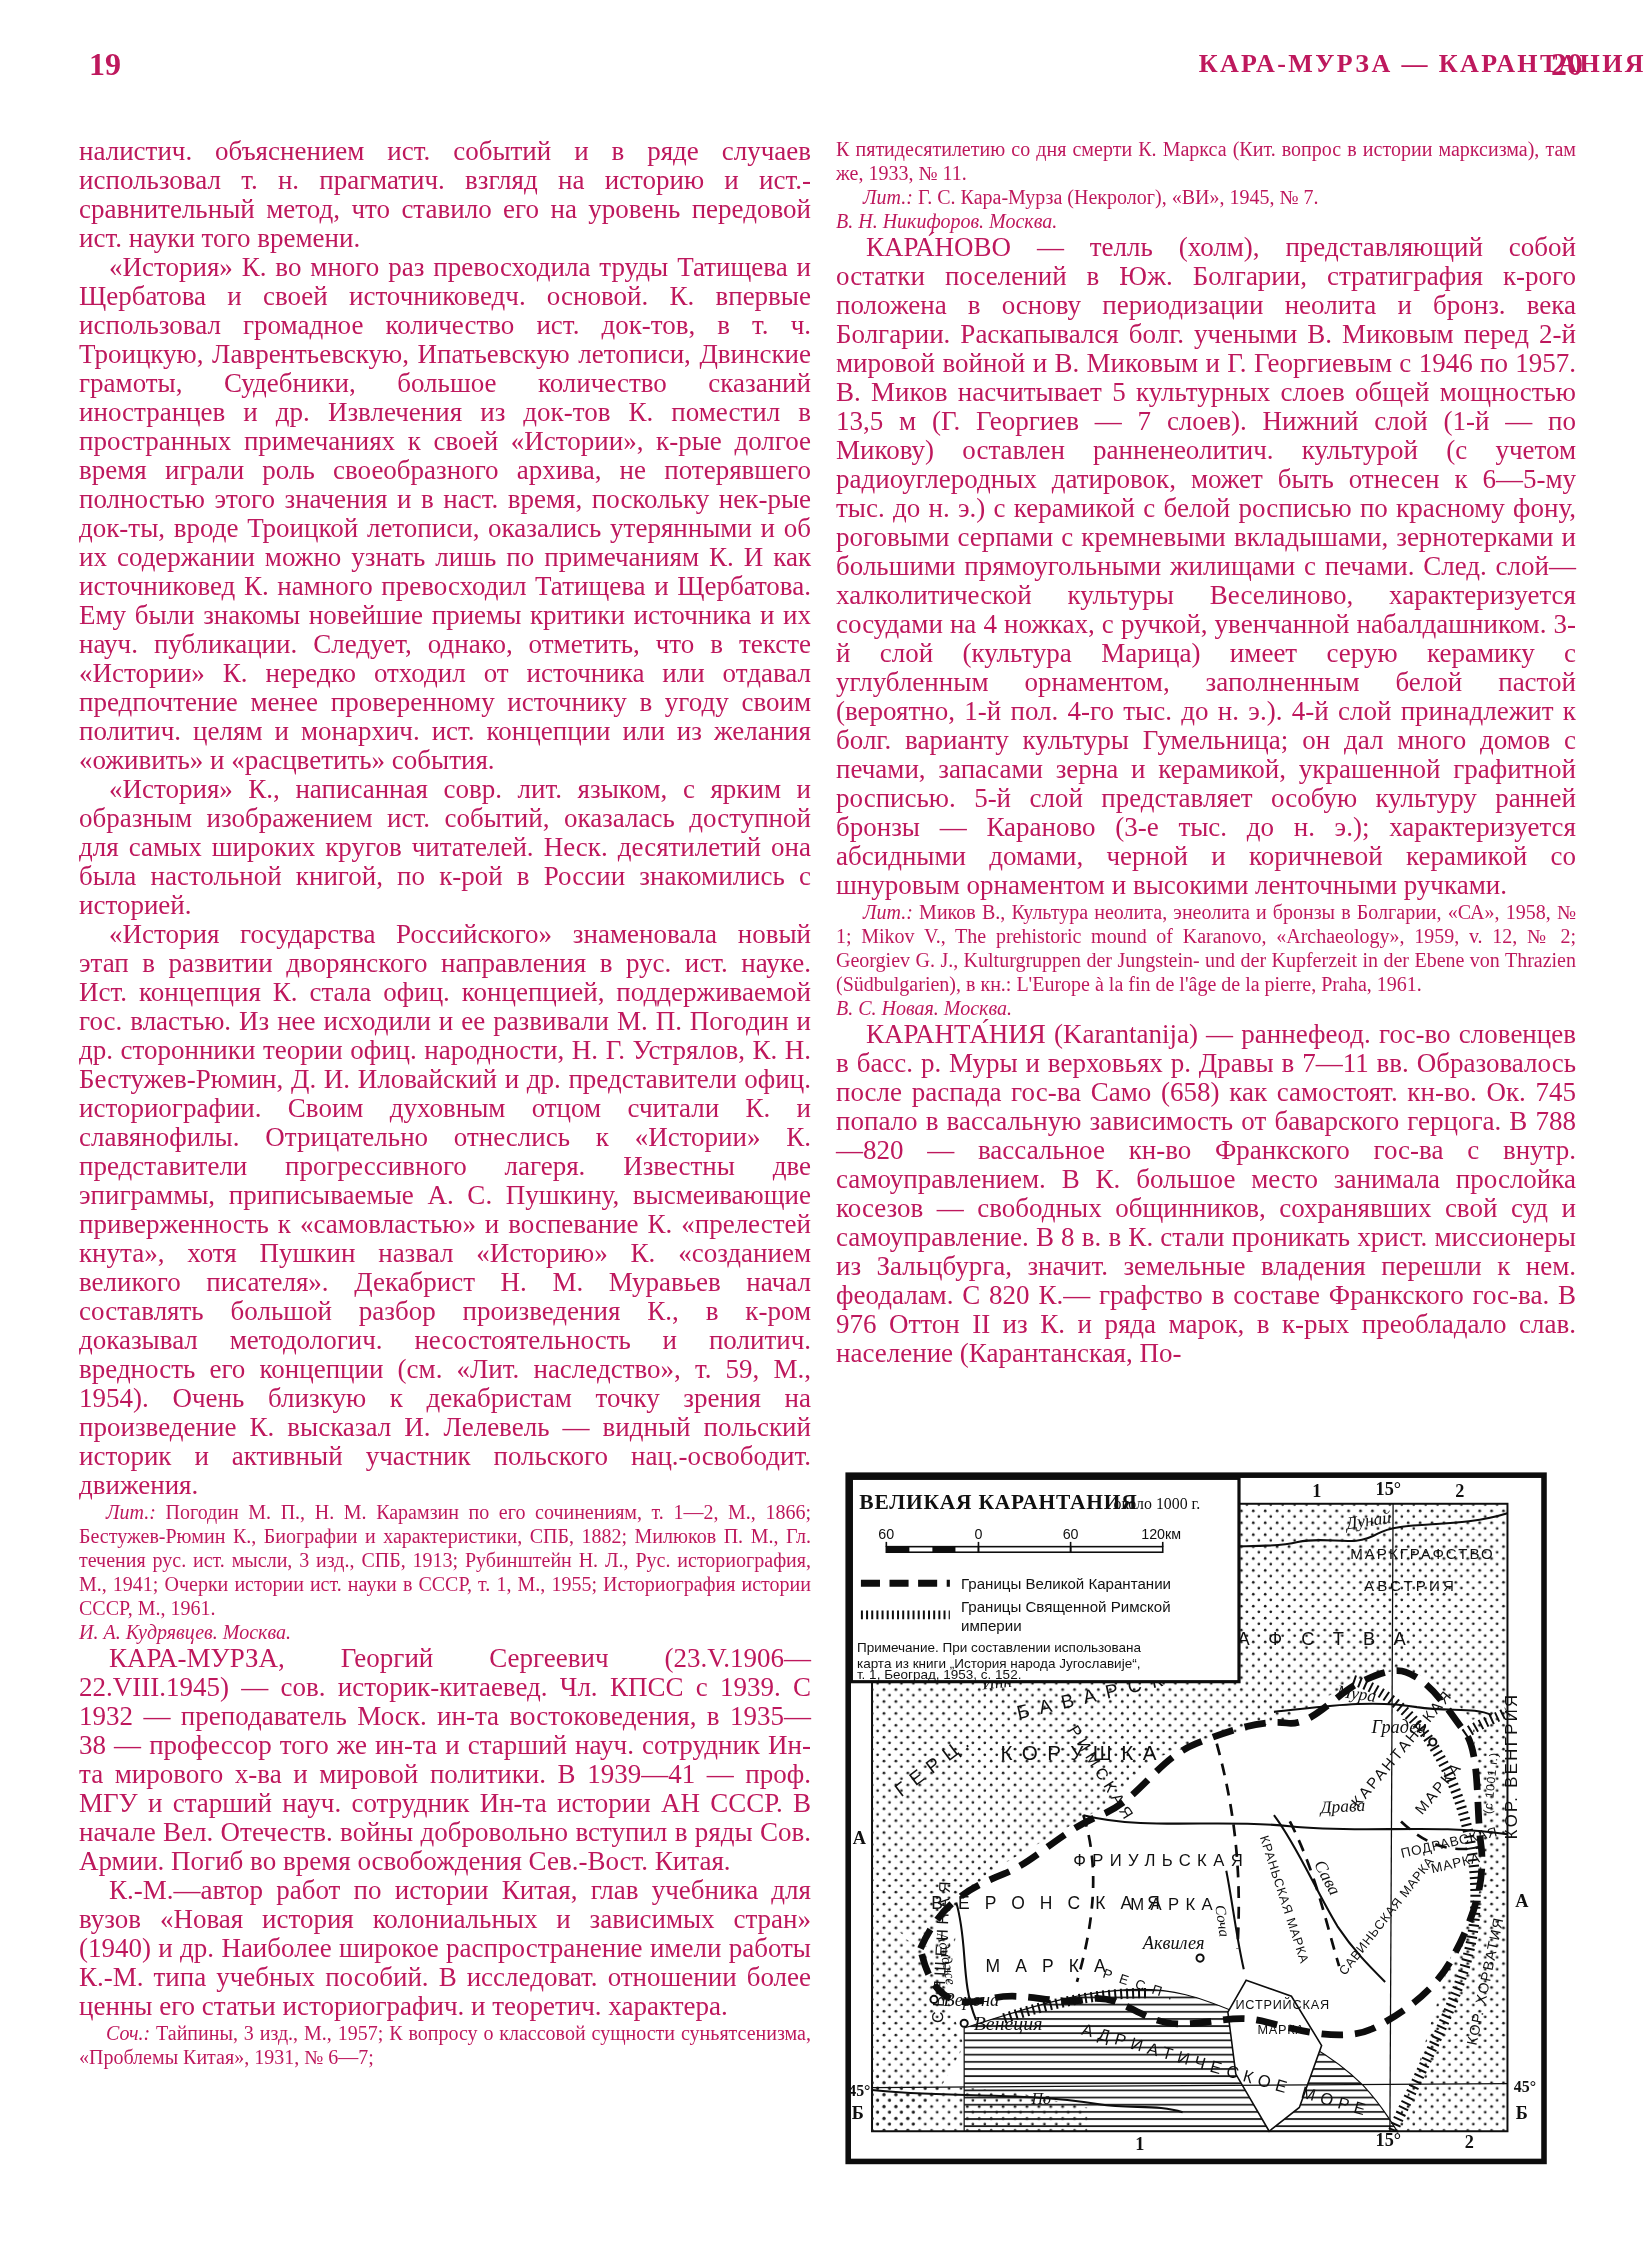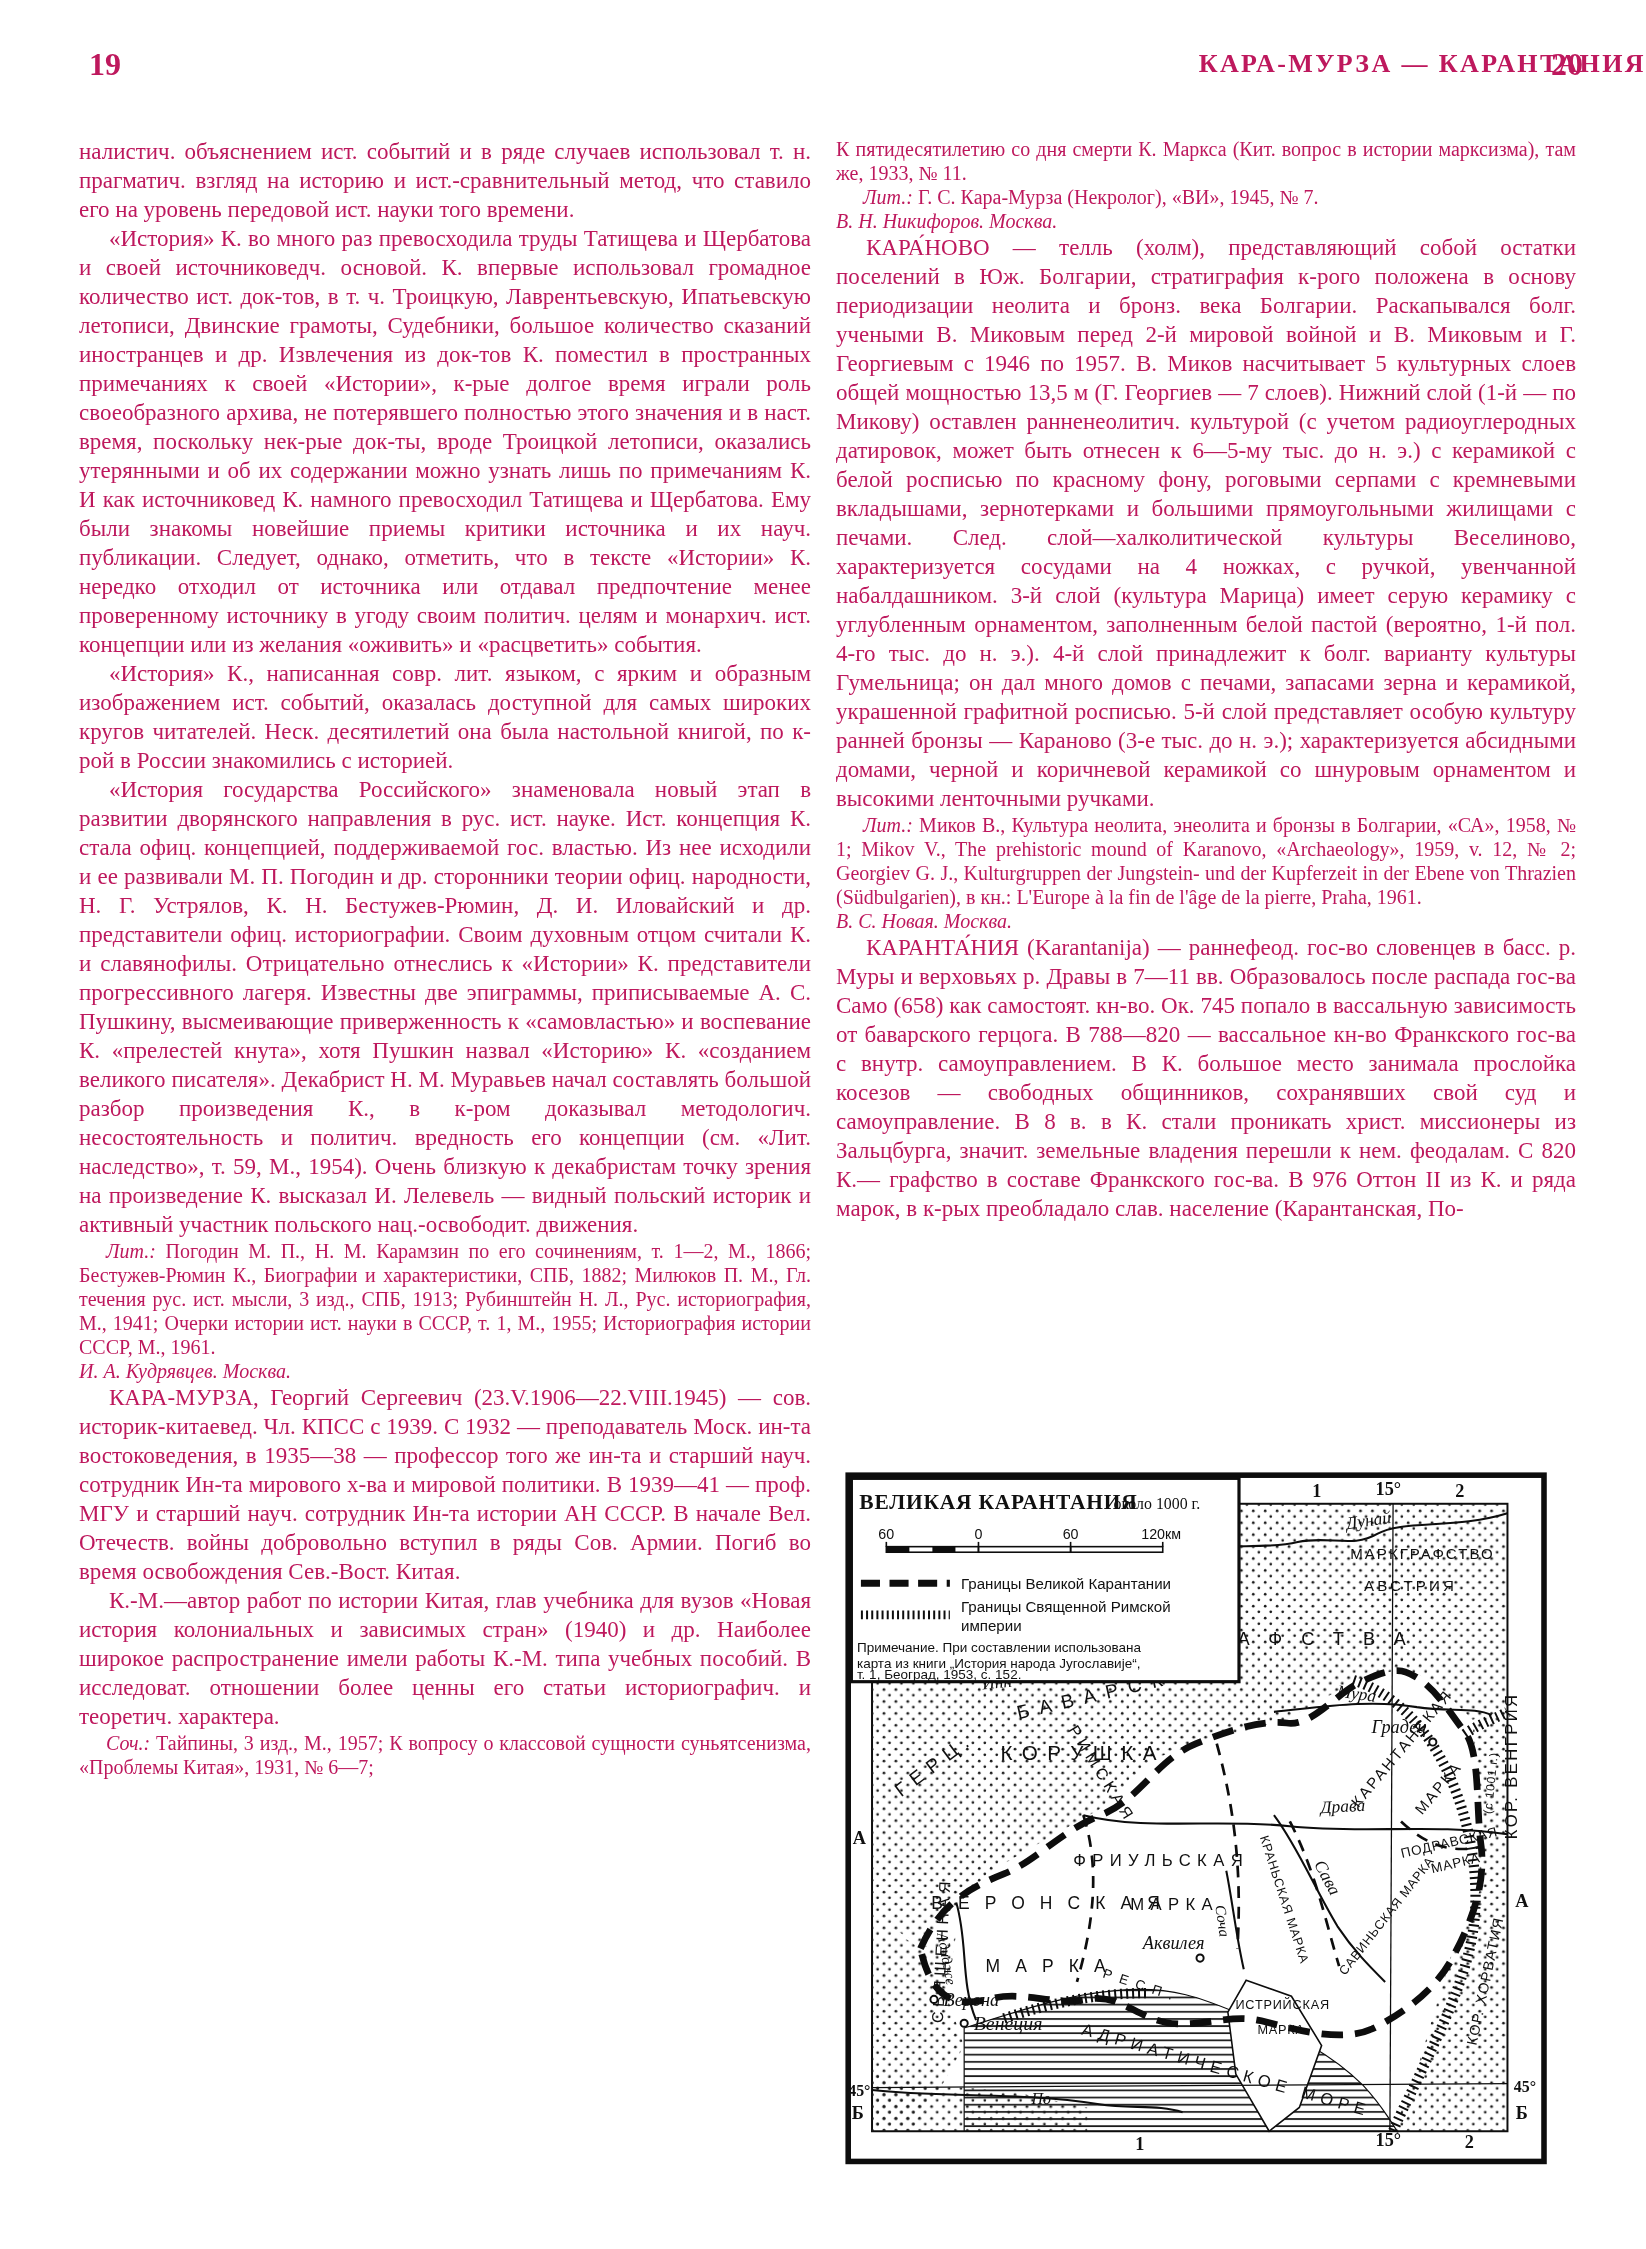--- a/index.html
+++ b/index.html
@@ -7,21 +7,21 @@
         font-family:"Liberation Serif", serif;overflow:hidden;}
   .pagenum{position:absolute;top:46px;font-size:32px;font-weight:bold;}
   .pagenum.left{left:89px;}
   .pagenum.right{right:63px;}
   .runhead{position:absolute;top:49px;left:0;width:100%;text-align:right;
            font-size:26px;letter-spacing:2.4px;font-weight:bold;}
   .col{position:absolute;top:137px;text-align:justify;}
   .col-left{left:79px;width:732px;}
   .col-right{left:836px;width:740px;}
   p{margin:0;}
-  .body{font-size:23px;line-height:29px;text-indent:30px;}
+  .body{font-size:27px;line-height:29px;text-indent:30px;}
   .noind{text-indent:0;}
   .small{font-size:20px;line-height:24px;text-indent:27px;}
   .sig{text-align:left;font-style:italic;text-indent:0;}
   .hw{font-weight:normal;}
   .ital{font-style:italic;}
   
   .mapfig{position:absolute;left:845px;top:1472px;width:703px;height:695px;}
   svg text{fill:#101010;}
   .mt{font-family:"Liberation Sans", sans-serif;}
   .riv{font-family:"Liberation Serif", serif;font-style:italic;}

